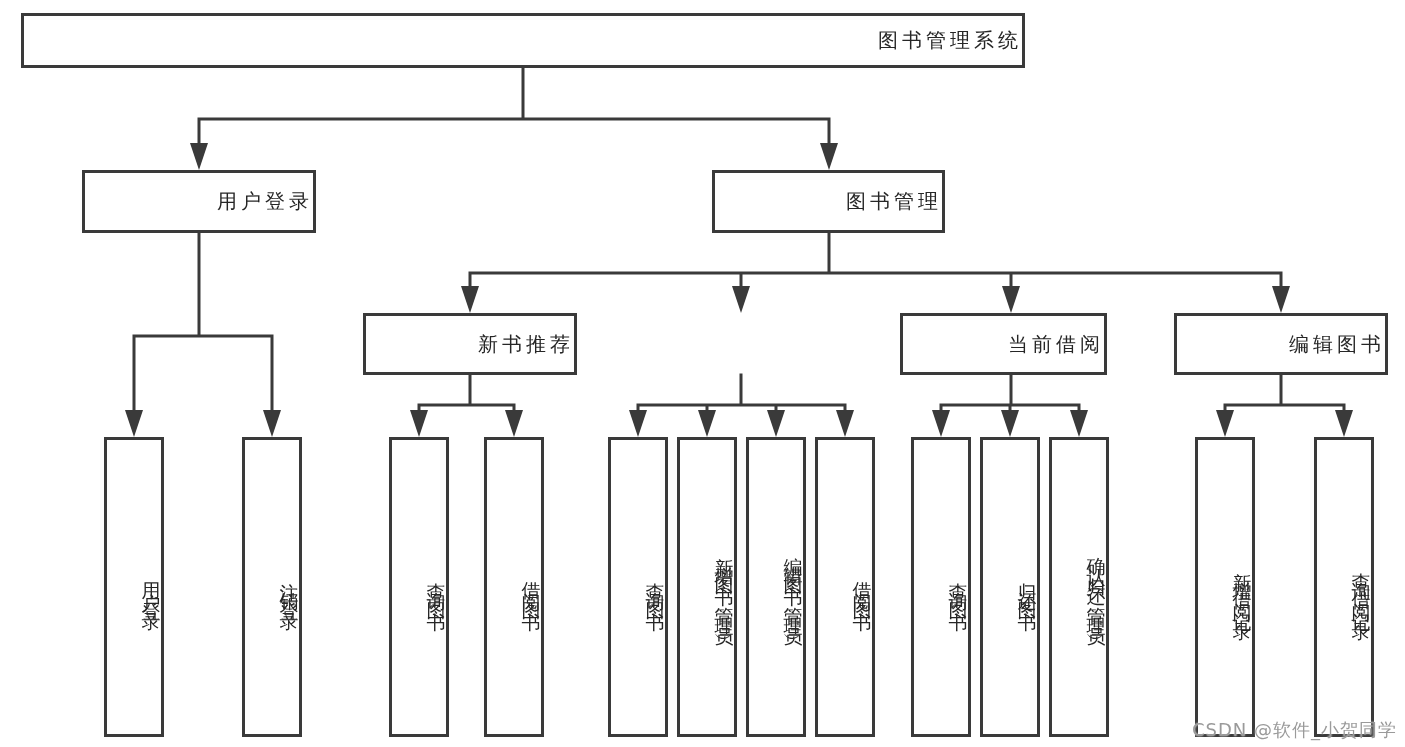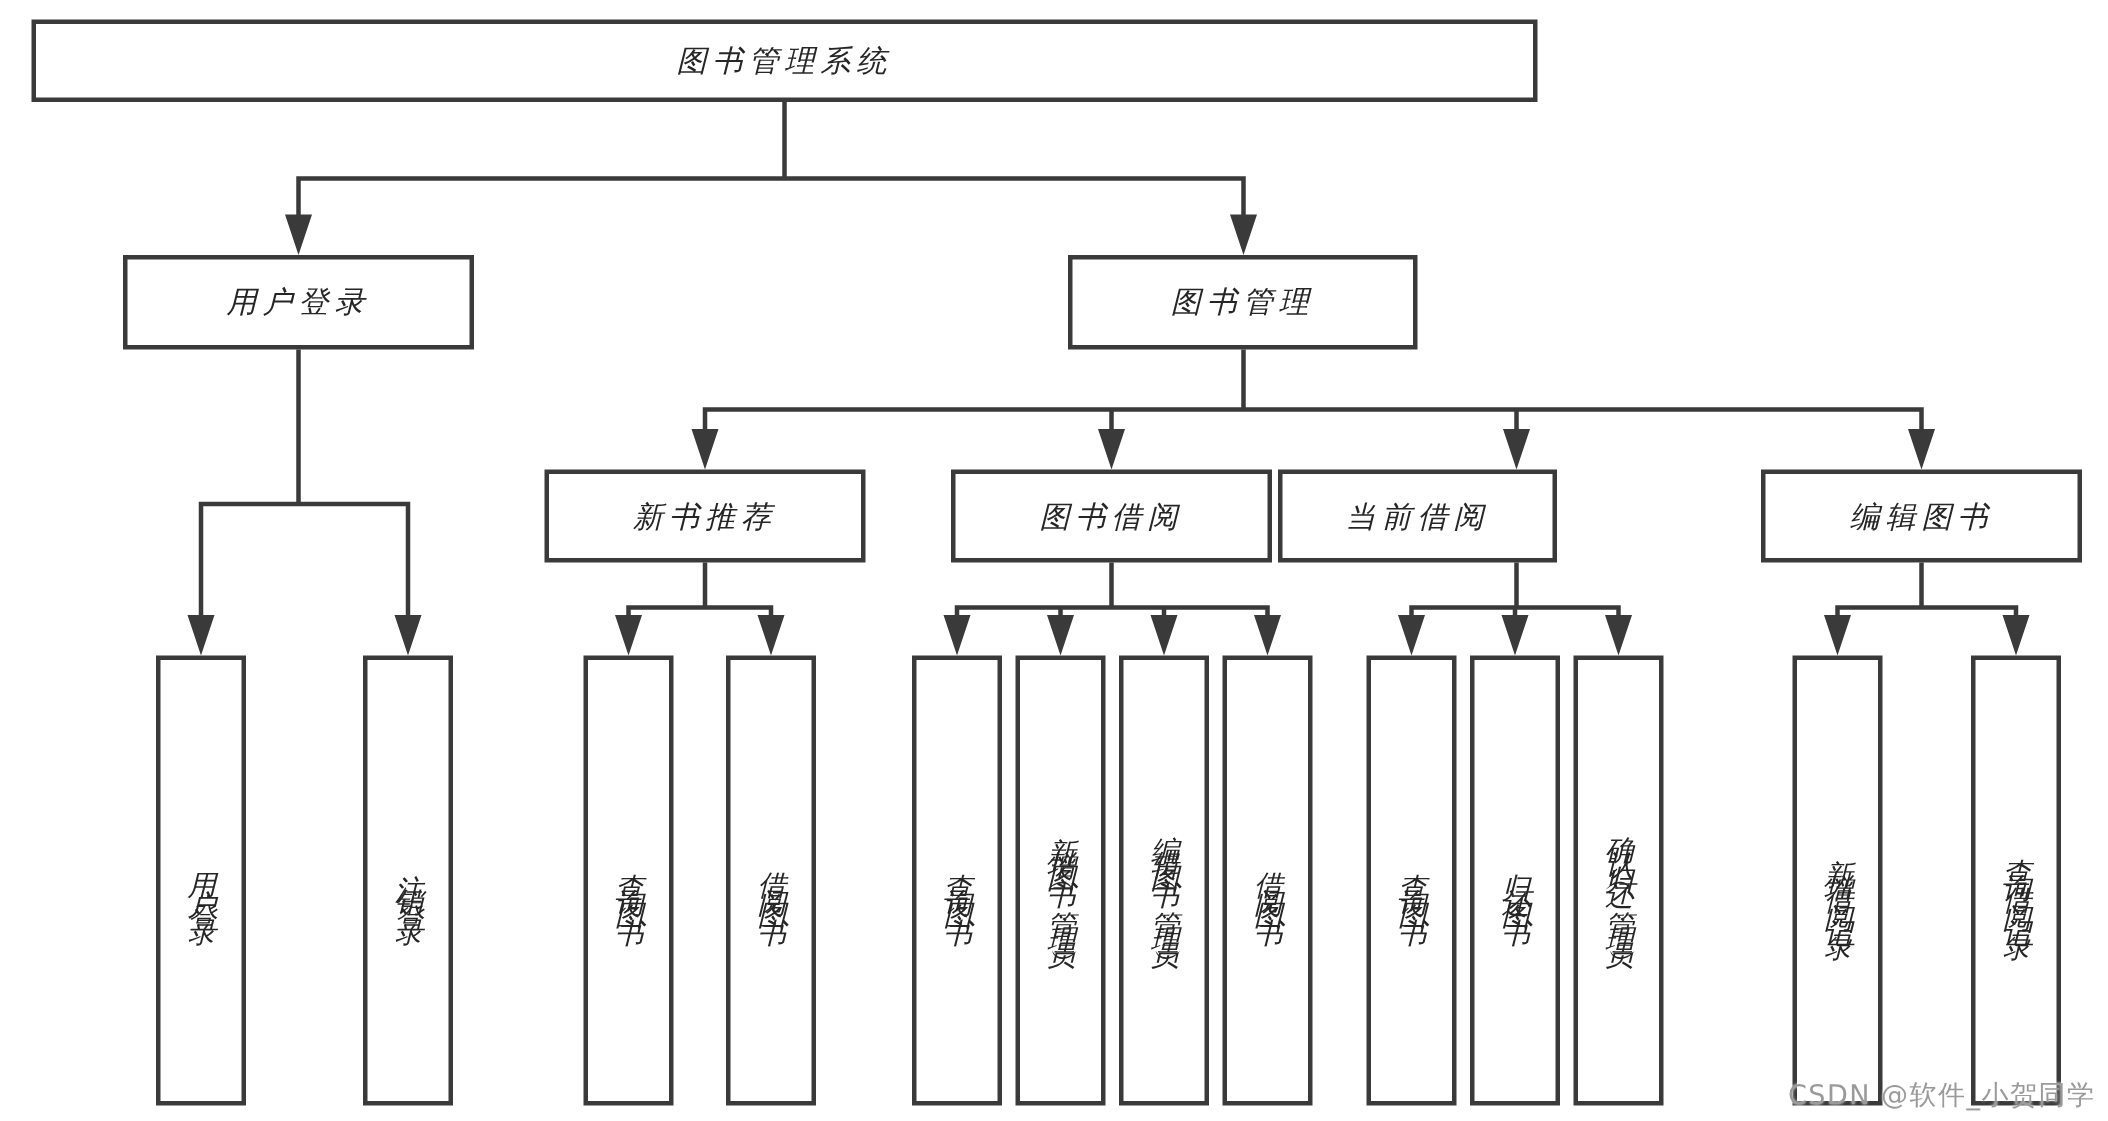--- a/index.html
+++ b/index.html
@@ -3,21 +3,21 @@
 <meta charset="utf-8">
 <style>
   html,body{margin:0;padding:0;background:#fff;}
   .canvas{
     position:relative;width:1405px;height:747px;background:#ffffff;
     font-family:"DejaVu Sans","Liberation Sans",sans-serif;color:#262626;overflow:hidden;
   }
   .connectors{position:absolute;left:0;top:0;width:1405px;height:747px;}
   .node{
     position:absolute;box-sizing:border-box;background:#ffffff;
-    border:3px solid #3a3a3a;display:flex;align-items:center;justify-content:center;font-style:italic;
+    border:3px solid #3a3a3a;display:flex;align-items:center;justify-content:flex-end;
   }
   .node .hlabel{
     font-size:20px;letter-spacing:4px;color:#262626;white-space:nowrap;
   }
   .node.v{width:60px;height:300px;}
   .node.v .vlabel{
     writing-mode:vertical-rl;text-orientation:mixed;
     font-size:19px;letter-spacing:10px;color:#262626;line-height:1;
   }
   .watermark{
@@ -68,24 +68,21 @@
   <div class="node" style="left:82px;top:170px;width:234px;height:63px">
     <span class="hlabel">用户登录</span>
   </div>
   <div class="node" style="left:363px;top:313px;width:214px;height:62px">
     <span class="hlabel">新书推荐</span>
   </div>
 
   <div class="node" style="left:712px;top:170px;width:233px;height:63px">
     <span class="hlabel">图书管理</span>
   </div>
-  <div class="node" style="left:634px;top:313px;width:214px;height:62px">
-    <span class="hlabel">图书借阅</span>
-  </div>
-  <div class="node" style="left:852px;top:313px;width:186px;height:62px">
+  <div class="node" style="left:900px;top:313px;width:207px;height:62px">
     <span class="hlabel">当前借阅</span>
   </div>
   <div class="node" style="left:1174px;top:313px;width:214px;height:62px">
     <span class="hlabel">编辑图书</span>
   </div>
 
   <div class="node v" style="left:104px;top:437px">
     <span class="vlabel">用户登录</span>
   </div>
   <div class="node v" style="left:242px;top:437px">

